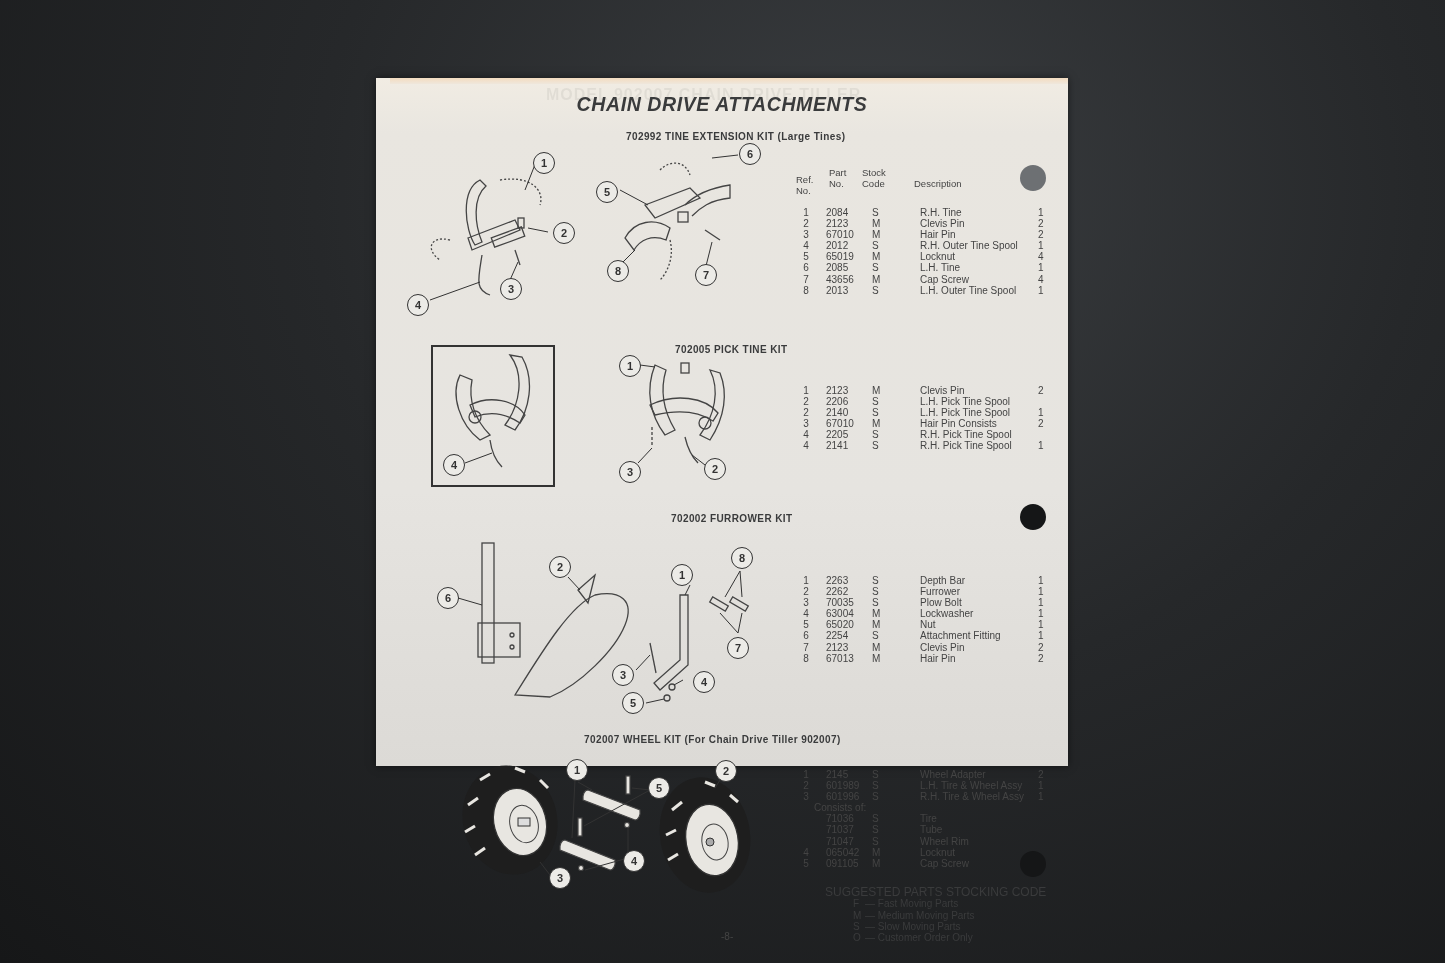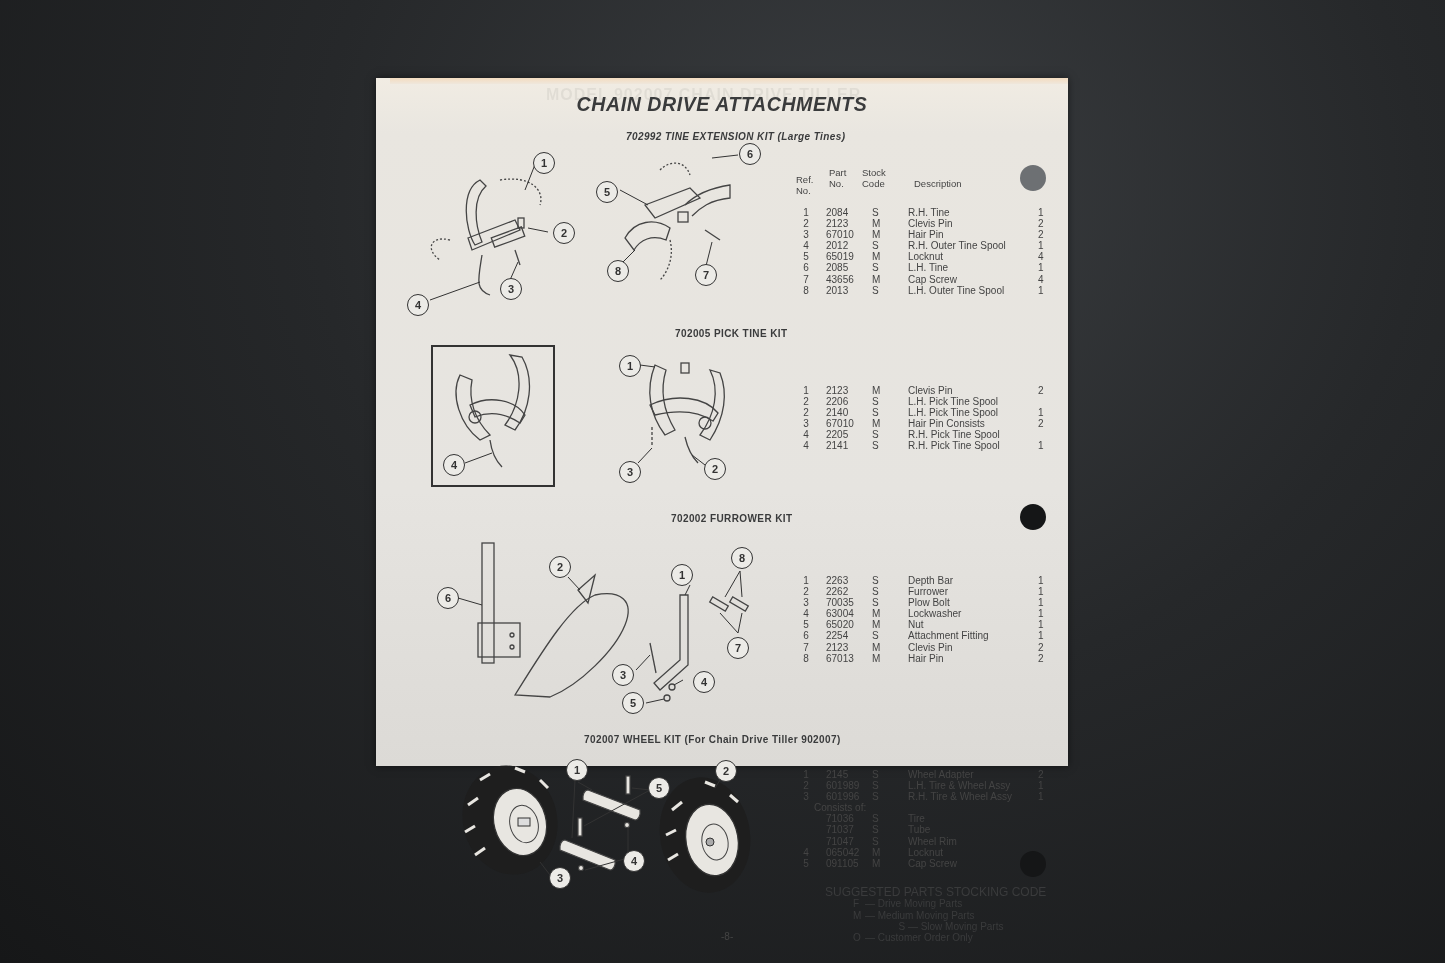--- a/index.html
+++ b/index.html
@@ -25,21 +25,21 @@
   .abs { position:absolute;font-style:italic; }
   .kit-title {
     position:absolute; font-size:10px; font-weight:bold; color:#3a3b3c; letter-spacing:0.4px; white-space:nowrap;
   }
   .tbl { position:absolute; font-size:10px; color:#444; line-height:11.1px; }
   .row { position:relative; height:11.1px; white-space:nowrap; }
   .row span { position:absolute; top:0; }
   .c-ref { left:0; width:12px; text-align:center; }
   .c-part { left:26px; }
   .c-code { left:72px; }
-  .c-desc { left:108px; }
+  .c-desc { left:120px; }
   .c-qty { left:238px; }
   .hdr { position:absolute; font-size:9.5px; color:#444; line-height:11px; }
   .consists { position:relative; height:11.1px; padding-left:14px; white-space:nowrap; }
   .legend { position:absolute; font-size:10px; color:#3a3b3c; line-height:11.3px; }
   .pagenum { position:absolute; font-size:10px; color:#444; }
   .callout {
     position:absolute; width:20px; height:20px; border-radius:50%;
     border:1.6px solid #333; background:#ecebe7;
     font-size:11px; font-weight:bold; color:#333; text-align:center; line-height:20px;
   }
@@ -55,21 +55,21 @@
 <div class="page">
   <div class="topedge"></div>
   <div class="hole grey" style="left:644px; top:87px;"></div>
   <div class="hole" style="left:644px; top:426px;"></div>
   <div class="hole" style="left:644px; top:773px;"></div>
   <div class="ghost" style="left:170px; top:8px;">MODEL 902007 CHAIN DRIVE TILLER</div>
 </div>
 
 <div class="abs" style="left:376px; width:692px; top:93px; text-align:center; font-size:19.5px; font-weight:bold; color:#3a3b3c; letter-spacing:0.6px;">CHAIN DRIVE ATTACHMENTS</div>
 
-<div class="kit-title" style="left:626px; top:131px;font-style:italic;">702992 TINE EXTENSION KIT (Large Tines)</div>
+<div class="kit-title" style="left:626px; top:131px;">702992 TINE EXTENSION KIT (Large Tines)</div>
 
 <div class="hdr" style="left:796px; top:174px;">
   <div>Ref.</div>
     <div>No.</div>
 </div>
 <div class="hdr" style="left:829px; top:167px;">
   <div>Part</div>
     <div>No.</div>
 </div>
 <div class="hdr" style="left:862px; top:167px;">
@@ -170,21 +170,21 @@
 </svg>
 <div class="callout" style="left:533px; top:152px;">1</div>
 <div class="callout" style="left:553px; top:222px;">2</div>
 <div class="callout" style="left:500px; top:278px;">3</div>
 <div class="callout" style="left:407px; top:294px;">4</div>
 <div class="callout" style="left:596px; top:181px;">5</div>
 <div class="callout" style="left:739px; top:143px;">6</div>
 <div class="callout" style="left:695px; top:264px;">7</div>
 <div class="callout" style="left:607px; top:260px;">8</div>
 
-<div class="kit-title" style="left:675px; top:328px;">702005 PICK TINE KIT</div>
+<div class="kit-title" style="left:675px; top:344px;">702005 PICK TINE KIT</div>
 
 <div class="tbl" style="left:800px; top:385px; width:250px;">
   <div class="row">
       <span class="c-ref">1</span>
       <span class="c-part">2123</span>
       <span class="c-code">M</span>
       <span class="c-desc">Clevis Pin</span>
       <span class="c-qty">2</span>
     </div>
   <div class="row">
@@ -464,19 +464,19 @@
   </g>
 </svg>
 <div class="callout" style="left:566px; top:759px;">1</div>
 <div class="callout" style="left:648px; top:777px;">5</div>
 <div class="callout" style="left:715px; top:760px;">2</div>
 <div class="callout" style="left:623px; top:850px;">4</div>
 <div class="callout" style="left:549px; top:867px;">3</div>
 
 <div class="legend" style="left:825px; top:887px;">
   <div style="font-size:12px;">SUGGESTED PARTS STOCKING CODE</div>
-  <div style="padding-left:28px;"><span style="display:inline-block; width:12px;">F</span><span>— Drive Moving Parts</span></div>
+  <div style="padding-left:28px;"><span style="display:inline-block; width:12px;">F</span><span>— Fast Moving Parts</span></div>
   <div style="padding-left:28px;"><span style="display:inline-block; width:12px;">M</span><span>— Medium Moving Parts</span></div>
-  <div style="padding-left:28px;text-align:center;"><span style="display:inline-block; width:12px;">S</span><span>— Slow Moving Parts</span></div>
+  <div style="padding-left:28px;"><span style="display:inline-block; width:12px;">S</span><span>— Slow Moving Parts</span></div>
   <div style="padding-left:28px;"><span style="display:inline-block; width:12px;">O</span><span>— Customer Order Only</span></div>
 </div>
 
 <div class="pagenum" style="left:721px; top:931px;">-8-</div>
 
 </body></html>

